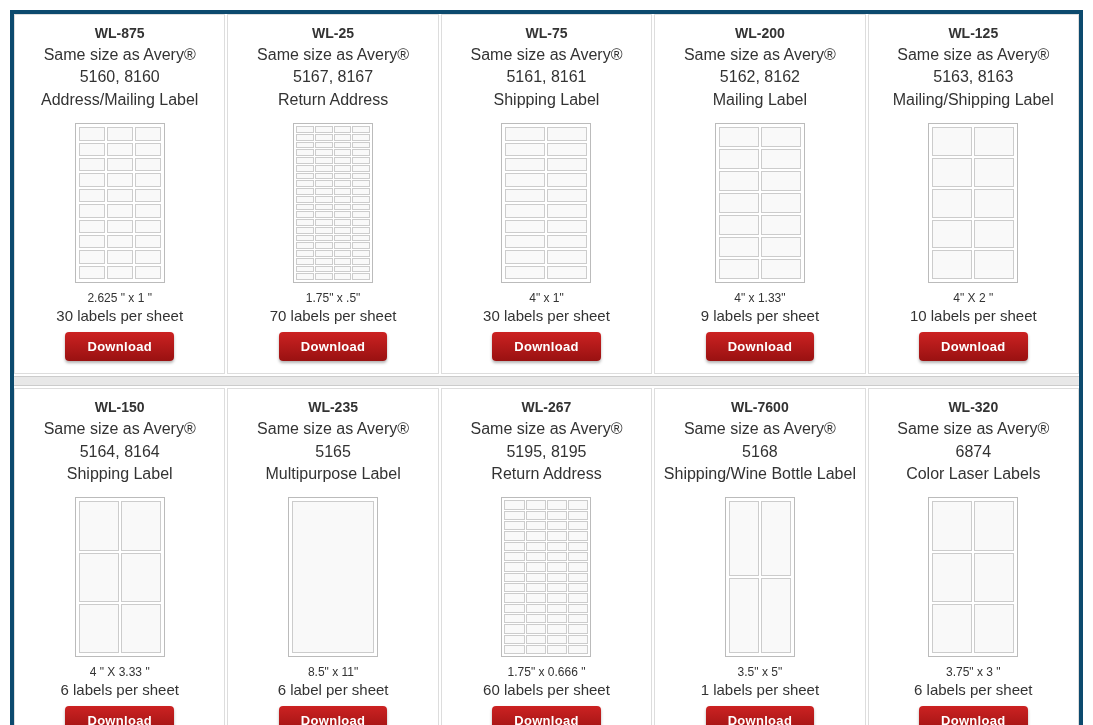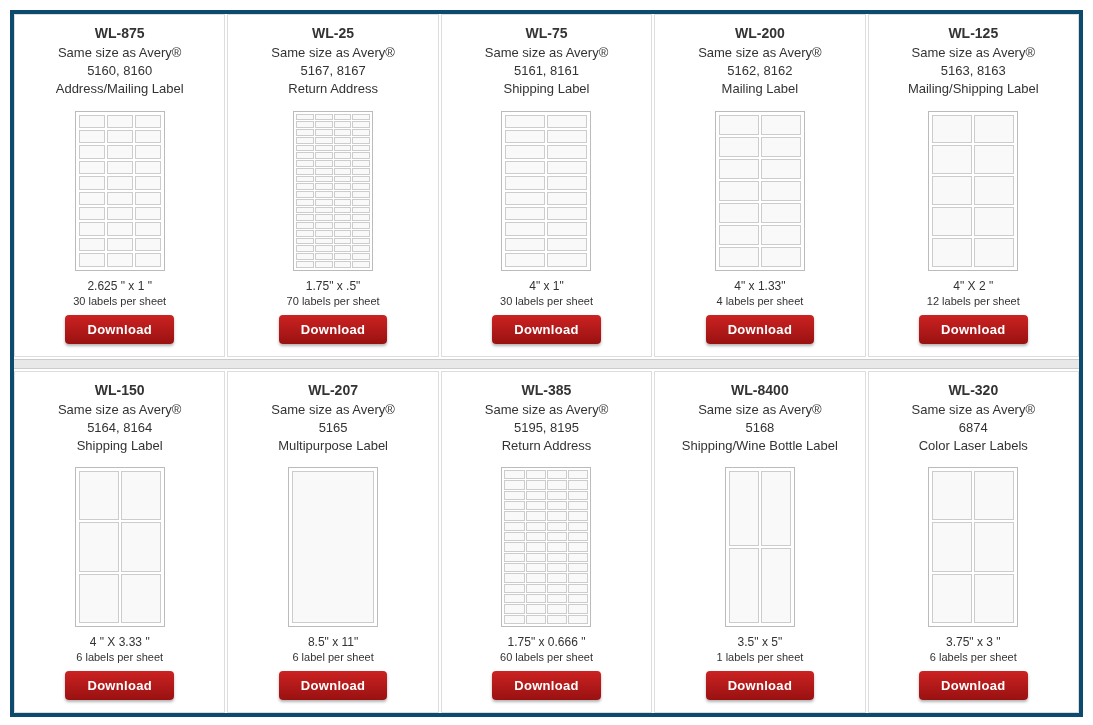--- a/index.html
+++ b/index.html
@@ -23,21 +23,21 @@
       flex-direction: column;
       align-items: center;
       text-align: center;
     }
     .cell-title {
       font-weight: bold;
       font-size: 14px;
       margin-bottom: 3px;
     }
     .cell-subtitle {
-      font-size: 13px;
+      font-size: 16px;
       color: #333;
       line-height: 1.4;
       margin-bottom: 6px;
     }
     .label-sheet {
       border: 1px solid #bbb;
       background: #fff;
       margin: 6px 0 8px 0;
       position: relative;
       flex-shrink: 0;
@@ -52,21 +52,21 @@
     .label-cell {
       border: 1px solid #ccc;
       background: #f9f9f9;
     }
     .cell-dims {
       font-size: 12px;
       color: #333;
       margin-bottom: 2px;
     }
     .cell-count {
-      font-size: 11px;
+      font-size: 15px;
       color: #333;
       margin-bottom: 8px;
     }
     .download-btn {
       background: linear-gradient(to bottom, #cc2222, #991111);
       color: #fff;
       border: none;
       border-radius: 4px;
       padding: 7px 22px;
       font-size: 13px;
@@ -265,42 +265,42 @@
           <div class="label-cell"></div>
           <div class="label-cell"></div>
           <div class="label-cell"></div>
           <div class="label-cell"></div>
           <div class="label-cell"></div>
           <div class="label-cell"></div>
           <div class="label-cell"></div>
         </div>
       </div>
       <div class="cell-dims">4" x 1.33"</div>
-      <div class="cell-count">4 labels per sheet</div>
+      <div class="cell-count">9 labels per sheet</div>
       <button class="download-btn">Download</button>
     </div>
     <div class="cell">
       <div class="cell-title">WL-125</div>
       <div class="cell-subtitle">Same size as Avery®<br>5163, 8163<br>Mailing/Shipping Label</div>
       <div class="label-sheet" style="width: 90px; height: 160px;">
         <div class="label-grid" style="grid-template-columns: repeat(2, 1fr); grid-template-rows: repeat(5, 1fr); gap: 2px; padding: 3px;">
           <div class="label-cell"></div>
           <div class="label-cell"></div>
           <div class="label-cell"></div>
           <div class="label-cell"></div>
           <div class="label-cell"></div>
           <div class="label-cell"></div>
           <div class="label-cell"></div>
           <div class="label-cell"></div>
           <div class="label-cell"></div>
           <div class="label-cell"></div>
         </div>
       </div>
       <div class="cell-dims">4" X 2 "</div>
-      <div class="cell-count">12 labels per sheet</div>
+      <div class="cell-count">10 labels per sheet</div>
       <button class="download-btn">Download</button>
     </div>
     <div class="row-separator"></div>
     <div class="cell">
       <div class="cell-title">WL-150</div>
       <div class="cell-subtitle">Same size as Avery®<br>5164, 8164<br>Shipping Label</div>
       <div class="label-sheet" style="width: 90px; height: 160px;">
         <div class="label-grid" style="grid-template-columns: repeat(2, 1fr); grid-template-rows: repeat(3, 1fr); gap: 2px; padding: 3px;">
           <div class="label-cell"></div>
           <div class="label-cell"></div>
@@ -308,33 +308,33 @@
           <div class="label-cell"></div>
           <div class="label-cell"></div>
           <div class="label-cell"></div>
         </div>
       </div>
       <div class="cell-dims">4 " X 3.33 "</div>
       <div class="cell-count">6 labels per sheet</div>
       <button class="download-btn">Download</button>
     </div>
     <div class="cell">
-      <div class="cell-title">WL-207</div>
+      <div class="cell-title">WL-235</div>
       <div class="cell-subtitle">Same size as Avery®<br>5165<br>Multipurpose Label</div>
       <div class="label-sheet" style="width: 90px; height: 160px;">
         <div class="label-grid" style="grid-template-columns: repeat(1, 1fr); grid-template-rows: repeat(1, 1fr); gap: 2px; padding: 3px;">
           <div class="label-cell"></div>
         </div>
       </div>
       <div class="cell-dims">8.5" x 11"</div>
       <div class="cell-count">6 label per sheet</div>
       <button class="download-btn">Download</button>
     </div>
     <div class="cell">
-      <div class="cell-title">WL-385</div>
+      <div class="cell-title">WL-267</div>
       <div class="cell-subtitle">Same size as Avery®<br>5195, 8195<br>Return Address</div>
       <div class="label-sheet" style="width: 90px; height: 160px;">
         <div class="label-grid" style="grid-template-columns: repeat(4, 1fr); grid-template-rows: repeat(15, 1fr); gap: 1px; padding: 2px;">
           <div class="label-cell"></div>
           <div class="label-cell"></div>
           <div class="label-cell"></div>
           <div class="label-cell"></div>
           <div class="label-cell"></div>
           <div class="label-cell"></div>
           <div class="label-cell"></div>
@@ -391,21 +391,21 @@
           <div class="label-cell"></div>
           <div class="label-cell"></div>
           <div class="label-cell"></div>
         </div>
       </div>
       <div class="cell-dims">1.75" x 0.666 "</div>
       <div class="cell-count">60 labels per sheet</div>
       <button class="download-btn">Download</button>
     </div>
     <div class="cell">
-      <div class="cell-title">WL-8400</div>
+      <div class="cell-title">WL-7600</div>
       <div class="cell-subtitle">Same size as Avery®<br>5168<br>Shipping/Wine Bottle Label</div>
       <div class="label-sheet" style="width: 70px; height: 160px;">
         <div class="label-grid" style="grid-template-columns: repeat(2, 1fr); grid-template-rows: repeat(2, 1fr); gap: 2px; padding: 3px;">
           <div class="label-cell"></div>
           <div class="label-cell"></div>
           <div class="label-cell"></div>
           <div class="label-cell"></div>
         </div>
       </div>
       <div class="cell-dims">3.5" x 5"</div>

